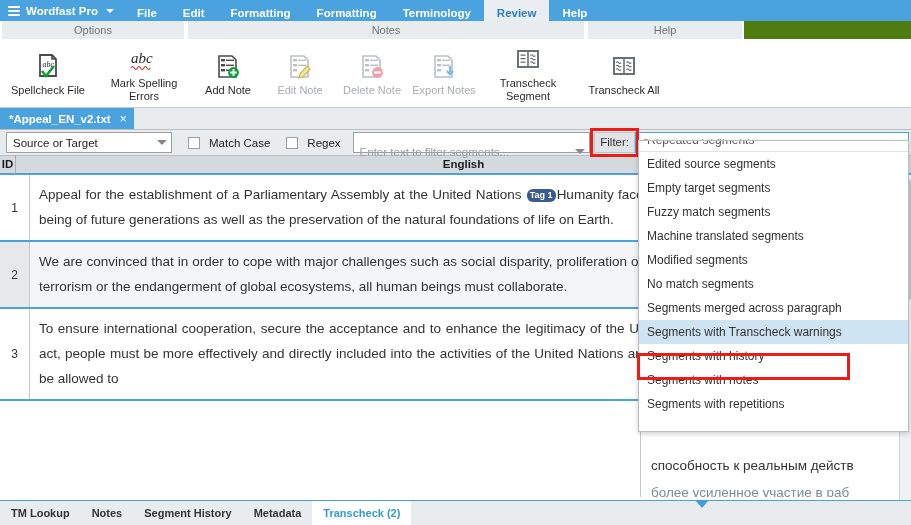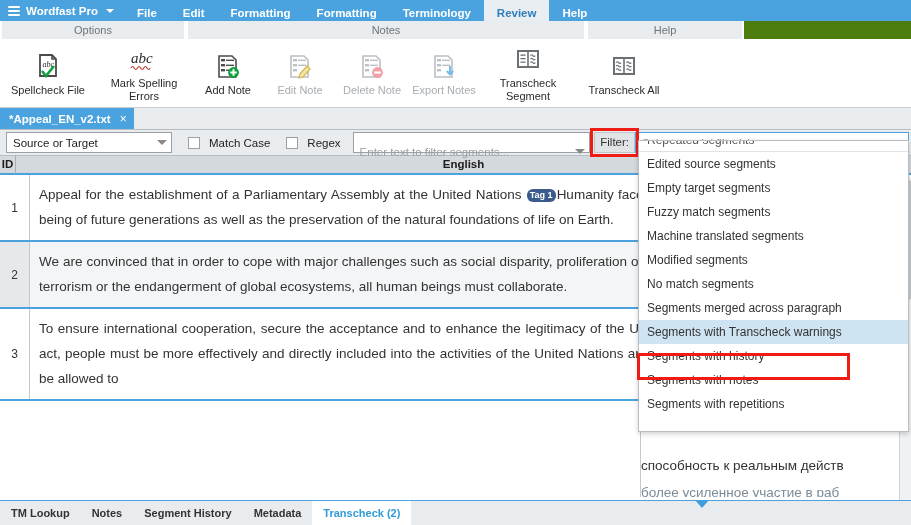--- a/index.html
+++ b/index.html
@@ -107,21 +107,21 @@
   }
   .tag {
     display: inline-block; background: #3a5b8c; color: #fff; font-size: 9px;
     font-weight: bold; padding: 1px 3px; border-radius: 6px; vertical-align: middle;
     line-height: 11px; margin: 0 1px;
   }
   .tgt-strip {
     position: absolute; right: 0; top: 0; width: 271px; height: 100%;
     border-left: 1px solid #c4c9cd; pointer-events: none;
   }
-  .tgt-line { position: absolute; left: 0; font-size: 13.5px; color: #333; white-space: nowrap; }
+  .tgt-line { position: absolute; left: 10px; font-size: 13.5px; color: #333; white-space: nowrap; }
 
   
   .popup {
     position: absolute; left: 638px; top: 140px; width: 271px; height: 292px;
     background: #ffffff; border: 1px solid #b9bec3; box-shadow: 0 2px 5px rgba(0,0,0,.18);
     z-index: 40; overflow: hidden;
   }
   .popup-clip { height: 11px; border-bottom: 1px solid #dfe3e6; overflow: hidden; position: relative; }
   .popup-clip span { position: absolute; left: 8px; top: -8px; font-size: 12px; color: #555; white-space: nowrap; }
   .opt { height: 24px; line-height: 24px; padding: 0 8px; font-size: 12px; color: #333;

